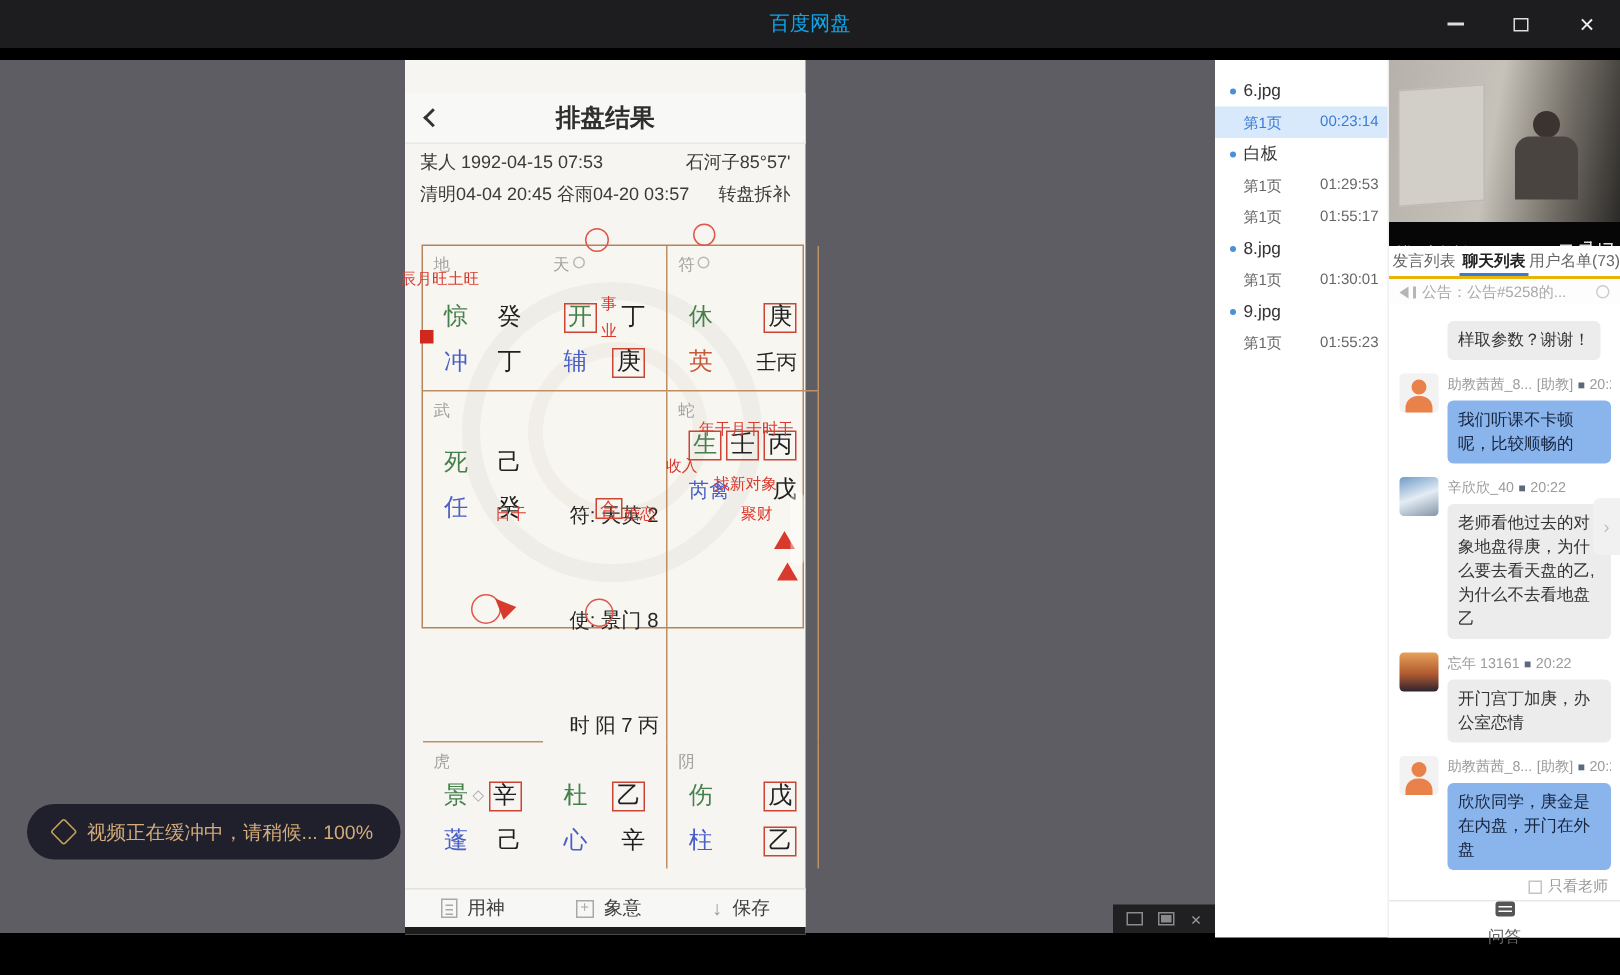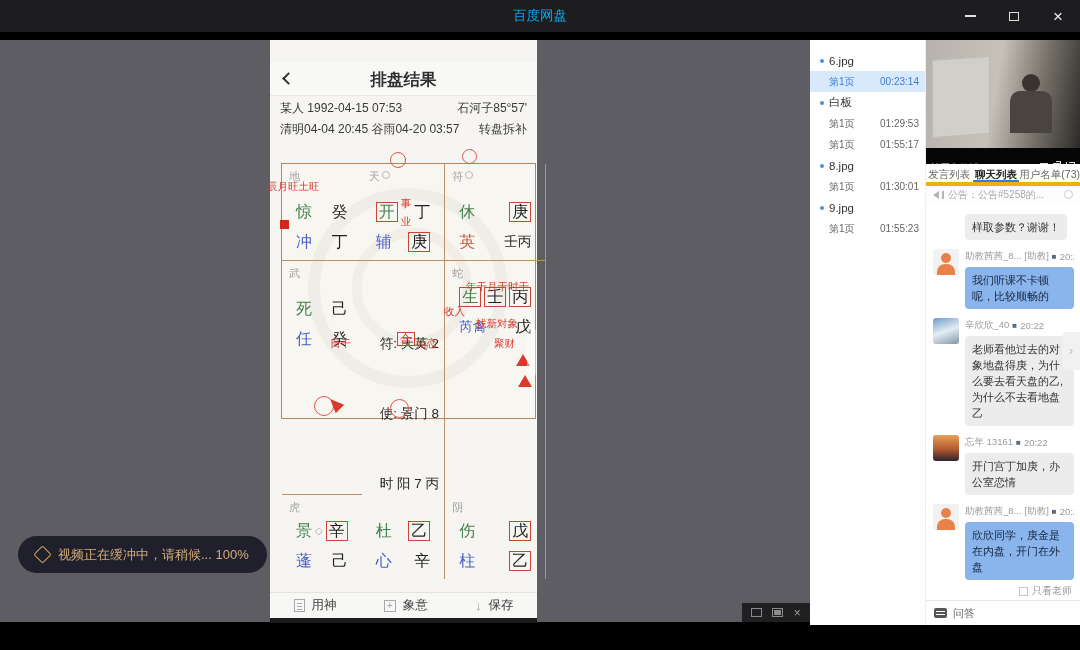--- a/index.html
+++ b/index.html
@@ -132,21 +132,21 @@
   .ci { width:8px; height:7px; border:1px solid #ddd; position:relative; cursor:pointer; }
   .ci.layers:before { content:""; position:absolute; left:-3px; top:2px; width:8px; height:7px;
     border:1px solid #ddd; background:#060606; }
   .ci.pop:before { content:""; position:absolute; right:-1px; top:-3px; width:4px; height:4px;
     border-top:1px solid #ddd; border-right:1px solid #ddd; }
   .ci.fs { border:none; width:9px; height:8px; border-left:1px solid #ddd; border-bottom:1px solid #ddd; }
   .ci.fs:before { content:""; position:absolute; right:0; top:0; width:5px; height:4px;
     border-top:1px solid #ddd; border-right:1px solid #ddd; }
 
   .tabs { position:absolute; left:116px; top:124px; width:154px; height:22px; display:flex;
-    border-bottom:4px solid #eab308; background:#fff; }
+    border-bottom:2px solid #eab308; background:#fff; }
   .tab { flex:1; text-align:center; font-size:10.5px; color:#666; line-height:20px;
     white-space:nowrap; cursor:pointer; }
   .tab.active { color:#222; border-bottom:2px solid #3a7bd5; font-weight:600; }
 
   .announce { position:absolute; left:116px; top:146px; width:154px; height:17px; display:flex;
     align-items:center; gap:4px; padding:0 7px; color:#a9a9a9; font-size:10px; background:#fdfdfd; }
   .sp-ic { width:0; height:0; border-top:4px solid transparent; border-bottom:4px solid transparent;
     border-right:6px solid #b5b5b5; flex:0 0 auto; }
   .sp-ic2 { width:2px; height:8px; background:#b5b5b5; margin-left:-1px; flex:0 0 auto; }
   .an-text { flex:1; overflow:hidden; white-space:nowrap; text-overflow:ellipsis; }
@@ -171,21 +171,21 @@
   .bubble { display:inline-block; margin-top:4px; max-width:117px; padding:5px 7px;
     border-radius:4px; font-size:11px; line-height:16px; word-break:break-all; }
   .bubble.gray { background:#ececec; color:#333; }
   .bubble.blue { background:#8ab4ec; color:#17253f; }
 
   .only-teacher { position:absolute; left:116px; top:543px; width:154px; height:16px; display:flex;
     align-items:center; justify-content:flex-end; gap:4px; padding-right:8px; color:#9a9a9a; font-size:10px; }
   .cb { width:9px; height:9px; border:1px solid #c4c4c4; background:#fff; cursor:pointer; }
   .chat-input { position:absolute; left:116px; top:560px; width:154px; height:25px;
     border-top:1px solid #e8e8e8; display:flex; align-items:center; gap:6px; padding:0 8px;
-    color:#666; font-size:11px; cursor:text; background:#fff; }
+    color:#666; font-size:11px; cursor:text; background:#fff;flex-direction:column; }
   .ci-ic { width:13px; height:10px; background:#555; border-radius:2px; position:relative; flex:0 0 auto; }
   .ci-ic:before { content:""; position:absolute; left:2px; top:3px; width:9px; height:1px;
     background:#fff; box-shadow:0 3px 0 #fff; }
   .collapse-handle { position:absolute; left:252px; top:292px; width:18px; height:38px;
     background:#f1f1f1; border-radius:5px 0 0 5px; color:#bbb; font-size:12px; line-height:38px;
     text-align:center; cursor:pointer; }
 </style>
 </head>
 <body>
 

